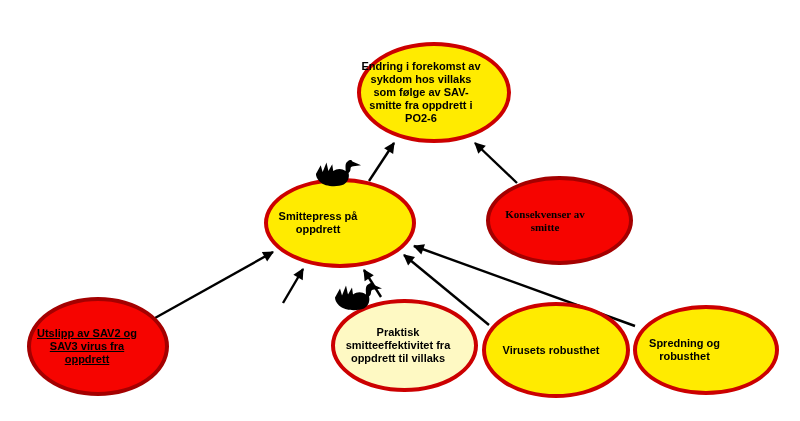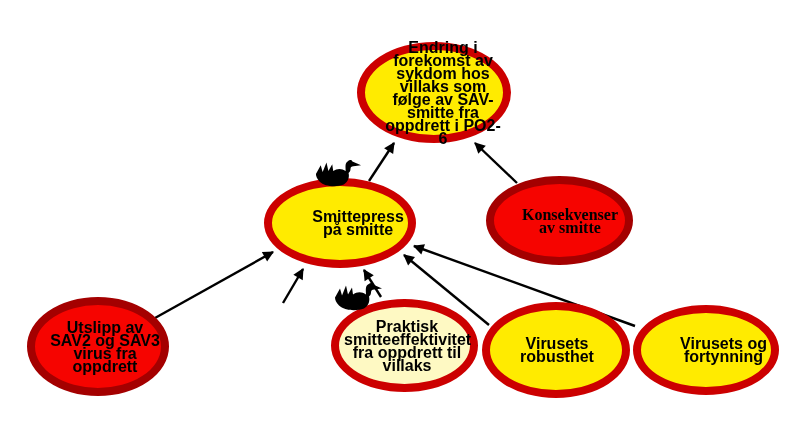--- a/index.html
+++ b/index.html
@@ -7,25 +7,25 @@
     position:relative;
     width:800px;height:421px;
     background:#ffffff;
     font-family:"Liberation Sans", sans-serif;
     overflow:hidden;
   }
   .arrows{position:absolute;left:0;top:0;}
   .node{
     position:absolute;
     border-radius:50%;
-    border:8px solid #a16207;
+    border:4px solid #a16207;
     box-sizing:border-box;
-    display:flex;align-items:center;justify-content:flex-end;
+    display:flex;align-items:center;justify-content:flex-start;
     text-align:center;
-    font-weight:bold;font-size:16px;line-height:13px;color:#000;
+    font-weight:bold;font-size:11px;line-height:13px;color:#000;
   }
   .lbl{display:block;}
   .swan{position:absolute;}
 </style>
 </head>
 <body>
 
 <div class="canvas">
 
   <svg class="arrows" width="800" height="421" viewBox="0 0 800 421">
@@ -41,42 +41,42 @@
     <line x1="381" y1="297" x2="364" y2="270" stroke="#000" stroke-width="2.4" marker-end="url(#ah)"></line>
     <line x1="489" y1="325" x2="404" y2="255" stroke="#000" stroke-width="2.4" marker-end="url(#ah)"></line>
     <line x1="635" y1="326" x2="414" y2="246" stroke="#000" stroke-width="2.4" marker-end="url(#ah)"></line>
   </svg>
 
   <div class="node" style="left: 357px; top: 42px; width: 154px; height: 101px; background-color: rgb(255, 235, 0); border-color: rgb(204, 0, 0);">
     <span class="lbl" style="width:120px;">Endring i forekomst av sykdom hos villaks som følge av SAV-smitte fra oppdrett i PO2-6</span>
   </div>
 
   <div class="node" style="left: 264px; top: 178px; width: 152px; height: 90px; background-color: rgb(255, 235, 0); border-color: rgb(204, 0, 0);">
-    <span class="lbl" style="width:100px;">Smittepress på smitte</span>
+    <span class="lbl" style="width:100px;">Smittepress på oppdrett</span>
   </div>
 
   <div class="node" style="left: 486px; top: 176px; width: 147px; height: 89px; background-color: rgb(246, 4, 0); border-color: rgb(164, 0, 0);">
     <span class="lbl" style="width:110px;font-family:Liberation Serif, serif;">Konsekvenser av smitte</span>
   </div>
 
   <div class="node" style="left: 27px; top: 297px; width: 142px; height: 99px; background-color: rgb(246, 4, 0); border-color: rgb(164, 0, 0);">
-    <span class="lbl" style="width:112px;">Utslipp av SAV2 og SAV3 virus fra oppdrett</span>
+    <span class="lbl" style="width:112px;text-decoration:underline;">Utslipp av SAV2 og SAV3 virus fra oppdrett</span>
   </div>
 
 
   <div class="node" style="left: 331px; top: 299px; width: 147px; height: 93px; background-color: #fef9c3; border-color: rgb(204, 0, 0);">
     <span class="lbl" style="width:126px;">Praktisk smitteeffektivitet fra oppdrett til villaks</span>
   </div>
 
   <div class="node" style="left: 482px; top: 302px; width: 148px; height: 96px; background-color: rgb(255, 235, 0); border-color: rgb(204, 0, 0);">
     <span class="lbl" style="width:130px;">Virusets robusthet</span>
   </div>
 
   <div class="node" style="left: 633px; top: 305px; width: 146px; height: 90px; background-color: rgb(255, 235, 0); border-color: rgb(204, 0, 0);">
-    <span class="lbl" style="width:95px;">Virusets og fortynning</span>
+    <span class="lbl" style="width:95px;">Spredning og robusthet</span>
   </div>
 
   <svg class="swan" style="left:314px;top:158px;" width="48" height="30" viewBox="0 0 50 30">
     <path fill="#000" d="M2,16 L7,7 L9,14 L13,4 L15,13 L19,6 L20,13
       C24,10 29,10 33,13 C33,9 32,5 35,3 C37,1 39,1 40,3
       L49,7 L41,8 C39,8 38,9 38,11 C38,13 37,14 36,15
       C37,19 36,24 31,27 C23,30 11,29 6,24 C3,21 2,18 2,16 Z"></path>
   </svg>
 
   <svg class="swan" style="left:333px;top:281px;" width="50" height="31" viewBox="0 0 50 30">

